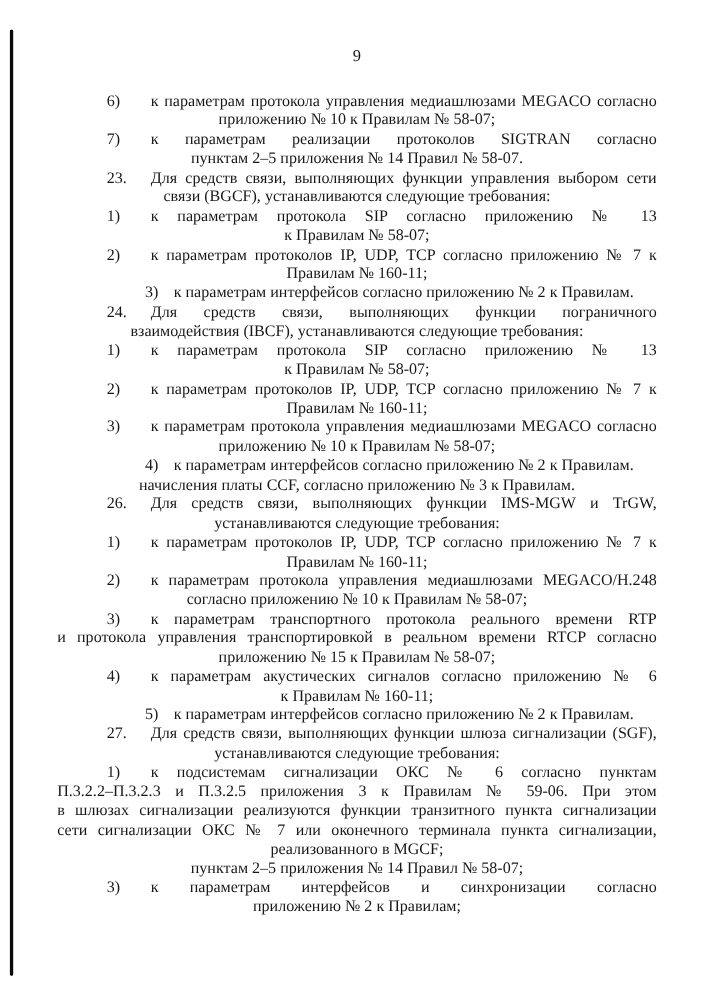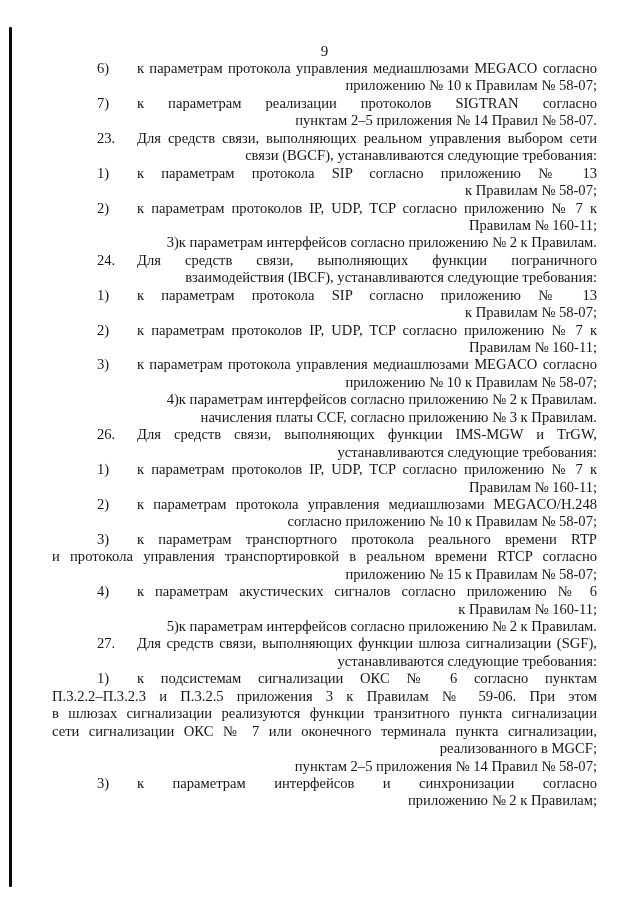--- a/index.html
+++ b/index.html
@@ -30,30 +30,30 @@
     top: 43px;
     left: 52px;
     width: 545px;
     text-align: center;
     font-size: 15px;
     line-height: 17px;
   }
   .doc-body {
     position: absolute;
     left: 52px;
-    top: 60px;
+    top: 84px;
     width: 545px;
   }
   .line {
     font-size: 14.6px;
     line-height: 17.45px;
     height: 17.45px;
     white-space: normal;
     overflow: hidden;
-    text-align: right;
+    text-align: center;
   }
   .line.j {
     text-align: justify;
     text-align-last: justify;
   }
   .line.first {
     padding-left: 45px;
   }
   .line .num {
     display: inline-block;
@@ -64,21 +64,21 @@
 <body>
 
 <div class="sheet">
   <div class="edge-line"></div>
   <div class="page-number">9</div>
   <div class="doc-body">
       <div class="line j first"><span class="num">6)</span><span class="txt">к параметрам протокола управления медиашлюзами MEGACO согласно</span></div>
       <div class="line"><span class="txt">приложению № 10 к Правилам № 58-07;</span></div>
       <div class="line j first"><span class="num">7)</span><span class="txt">к параметрам реализации протоколов SIGTRAN согласно</span></div>
       <div class="line"><span class="txt">пунктам 2–5 приложения № 14 Правил № 58-07.</span></div>
-      <div class="line j first"><span class="num">23.</span><span class="txt">Для средств связи, выполняющих реальном управления выбором сети</span></div>
+      <div class="line j first"><span class="num">23.</span><span class="txt">Для средств связи, выполняющих функции управления выбором сети</span></div>
       <div class="line"><span class="txt">связи (BGCF), устанавливаются следующие требования:</span></div>
       <div class="line j first"><span class="num">1)</span><span class="txt">к параметрам протокола SIP согласно приложению № 13</span></div>
       <div class="line"><span class="txt">к Правилам № 58-07;</span></div>
       <div class="line j first"><span class="num">2)</span><span class="txt">к параметрам протоколов IP, UDP, TCP согласно приложению № 7 к</span></div>
       <div class="line"><span class="txt">Правилам № 160-11;</span></div>
       <div class="line first"><span class="num">3)</span><span class="txt">к параметрам интерфейсов согласно приложению № 2 к Правилам.</span></div>
       <div class="line j first"><span class="num">24.</span><span class="txt">Для средств связи, выполняющих функции пограничного</span></div>
       <div class="line"><span class="txt">взаимодействия (IBCF), устанавливаются следующие требования:</span></div>
       <div class="line j first"><span class="num">1)</span><span class="txt">к параметрам протокола SIP согласно приложению № 13</span></div>
       <div class="line"><span class="txt">к Правилам № 58-07;</span></div>

